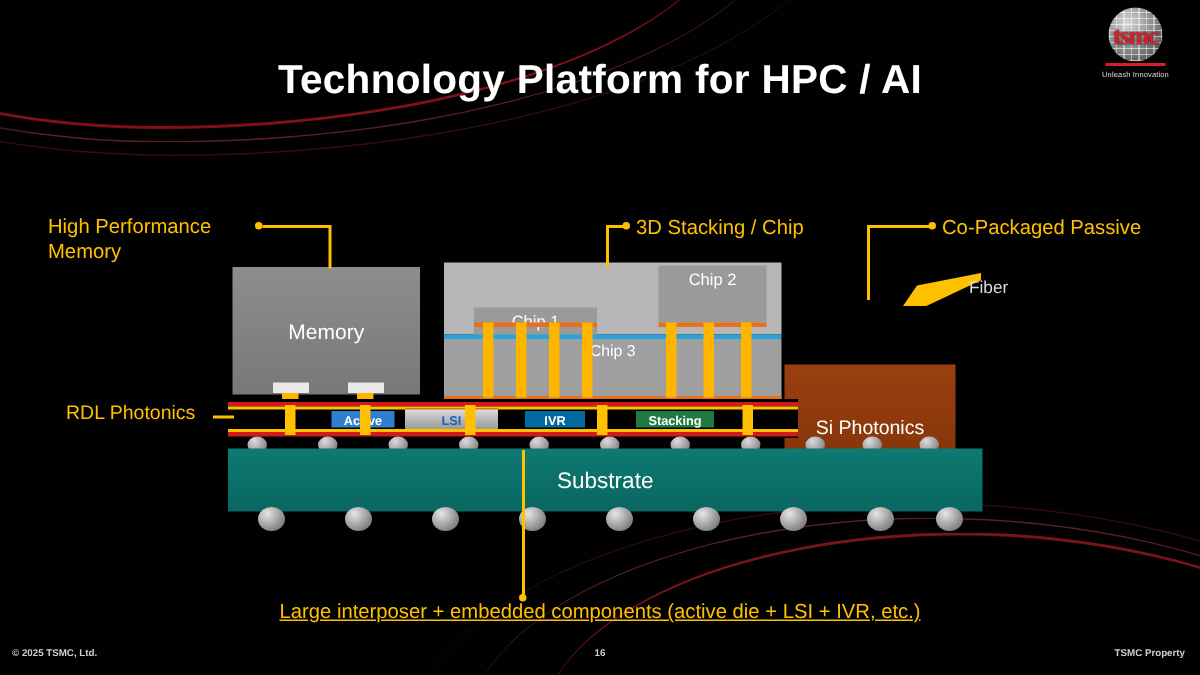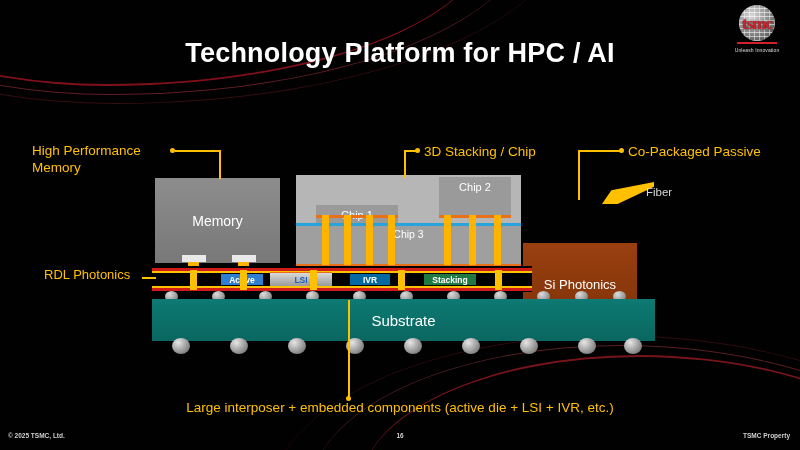--- a/index.html
+++ b/index.html
@@ -336,21 +336,21 @@
     <div class="ldot" style="left:619px; top:148px;"></div>
     <div class="lline-h" style="left:578px; top:150px; width:43px;"></div>
     <div class="lline-v" style="left:578px; top:150px; height:50px;"></div>
   </div>
 
   <div id="co-rdl" class="callout">RDL Photonics</div>
   <div class="leader">
     <div class="lline-h" style="left:142px; top:277px; width:14px;"></div>
   </div>
 
-  <div id="co-bottom" class="callout" style="position:absolute;">Large interposer + embedded components (active die + LSI + IVR, etc.)</div>
+  <div id="co-bottom" class="callout" style="position:absolute;text-decoration:underline;">Large interposer + embedded components (active die + LSI + IVR, etc.)</div>
   <div class="leader">
     <div class="lline-v" style="left:348px; top:300px; height:98px;"></div>
     <div class="ldot" style="left:346px; top:396px;"></div>
   </div>
 
   <div id="footer">
     <div id="ft-left" class="ft">© 2025 TSMC, Ltd.</div>
     <div id="ft-center" class="ft">16</div>
     <div id="ft-right" class="ft">TSMC Property</div>
   </div>

